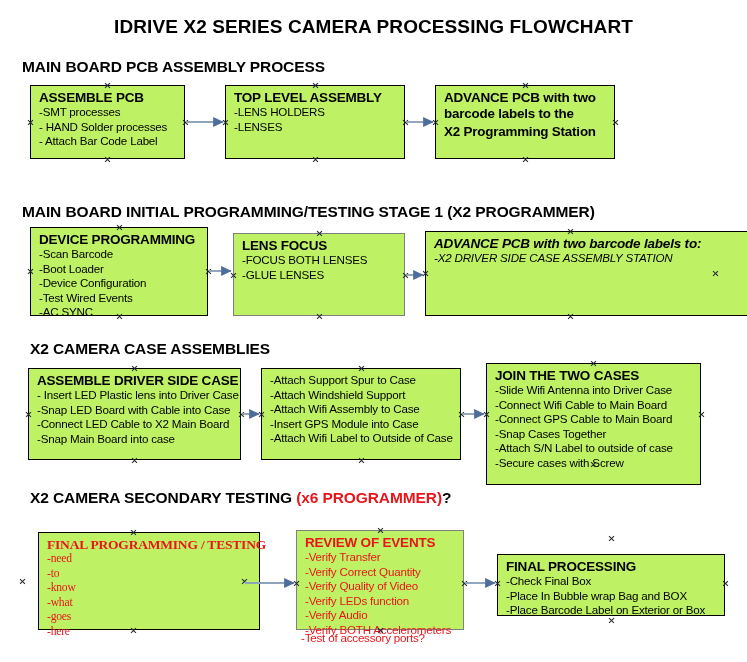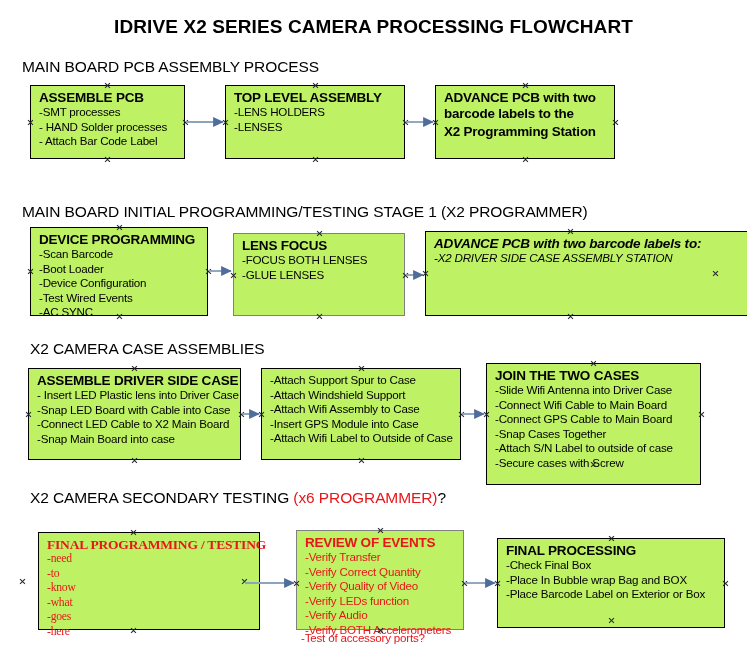--- a/index.html
+++ b/index.html
@@ -27,21 +27,21 @@
     width: 747px;
     text-align: center;
     font-size: 19px;
     font-weight: bold;
     letter-spacing: 0.1px;
     white-space: nowrap;
   }
   .section-header {
     position: absolute;
     font-size: 15.5px;
-    font-weight: normal;
+    font-weight: bold;
     white-space: nowrap;
     letter-spacing: -0.1px;
   }
   .section-header .accent {
     color: #e8161a;
   }
   .node {
     position: absolute;
     background: #bef264;
     box-sizing: border-box;
@@ -263,21 +263,21 @@
     <div class="n-line">-Verify LEDs function</div>
     <div class="n-line">-Verify Audio</div>
     <div class="n-line">-Verify BOTH Accelerometers</div>
   </div>
   <div class="overflow-line" style="left:301px; top:631px;">-Test of accessory ports?</div>
   <span class="handle" style="left:380px; top:530px;"></span>
   <span class="handle" style="left:380px; top:630px;"></span>
   <span class="handle" style="left:296px; top:583px;"></span>
   <span class="handle" style="left:464px; top:583px;"></span>
 
-  <div class="node border-black" style="left:497px; top:538px; width:228px; height:90px;">
+  <div class="node border-black" style="left:497px; top:554px; width:228px; height:62px;">
     <div class="n-title">FINAL PROCESSING</div>
     <div class="n-line"> -Check Final Box</div>
     <div class="n-line">-Place In Bubble wrap Bag and BOX</div>
     <div class="n-line">-Place Barcode Label on Exterior or Box</div>
   </div>
   <span class="handle" style="left:611px; top:538px;"></span>
   <span class="handle" style="left:611px; top:620px;"></span>
   <span class="handle" style="left:497px; top:583px;"></span>
   <span class="handle" style="left:725px; top:583px;"></span>
 

